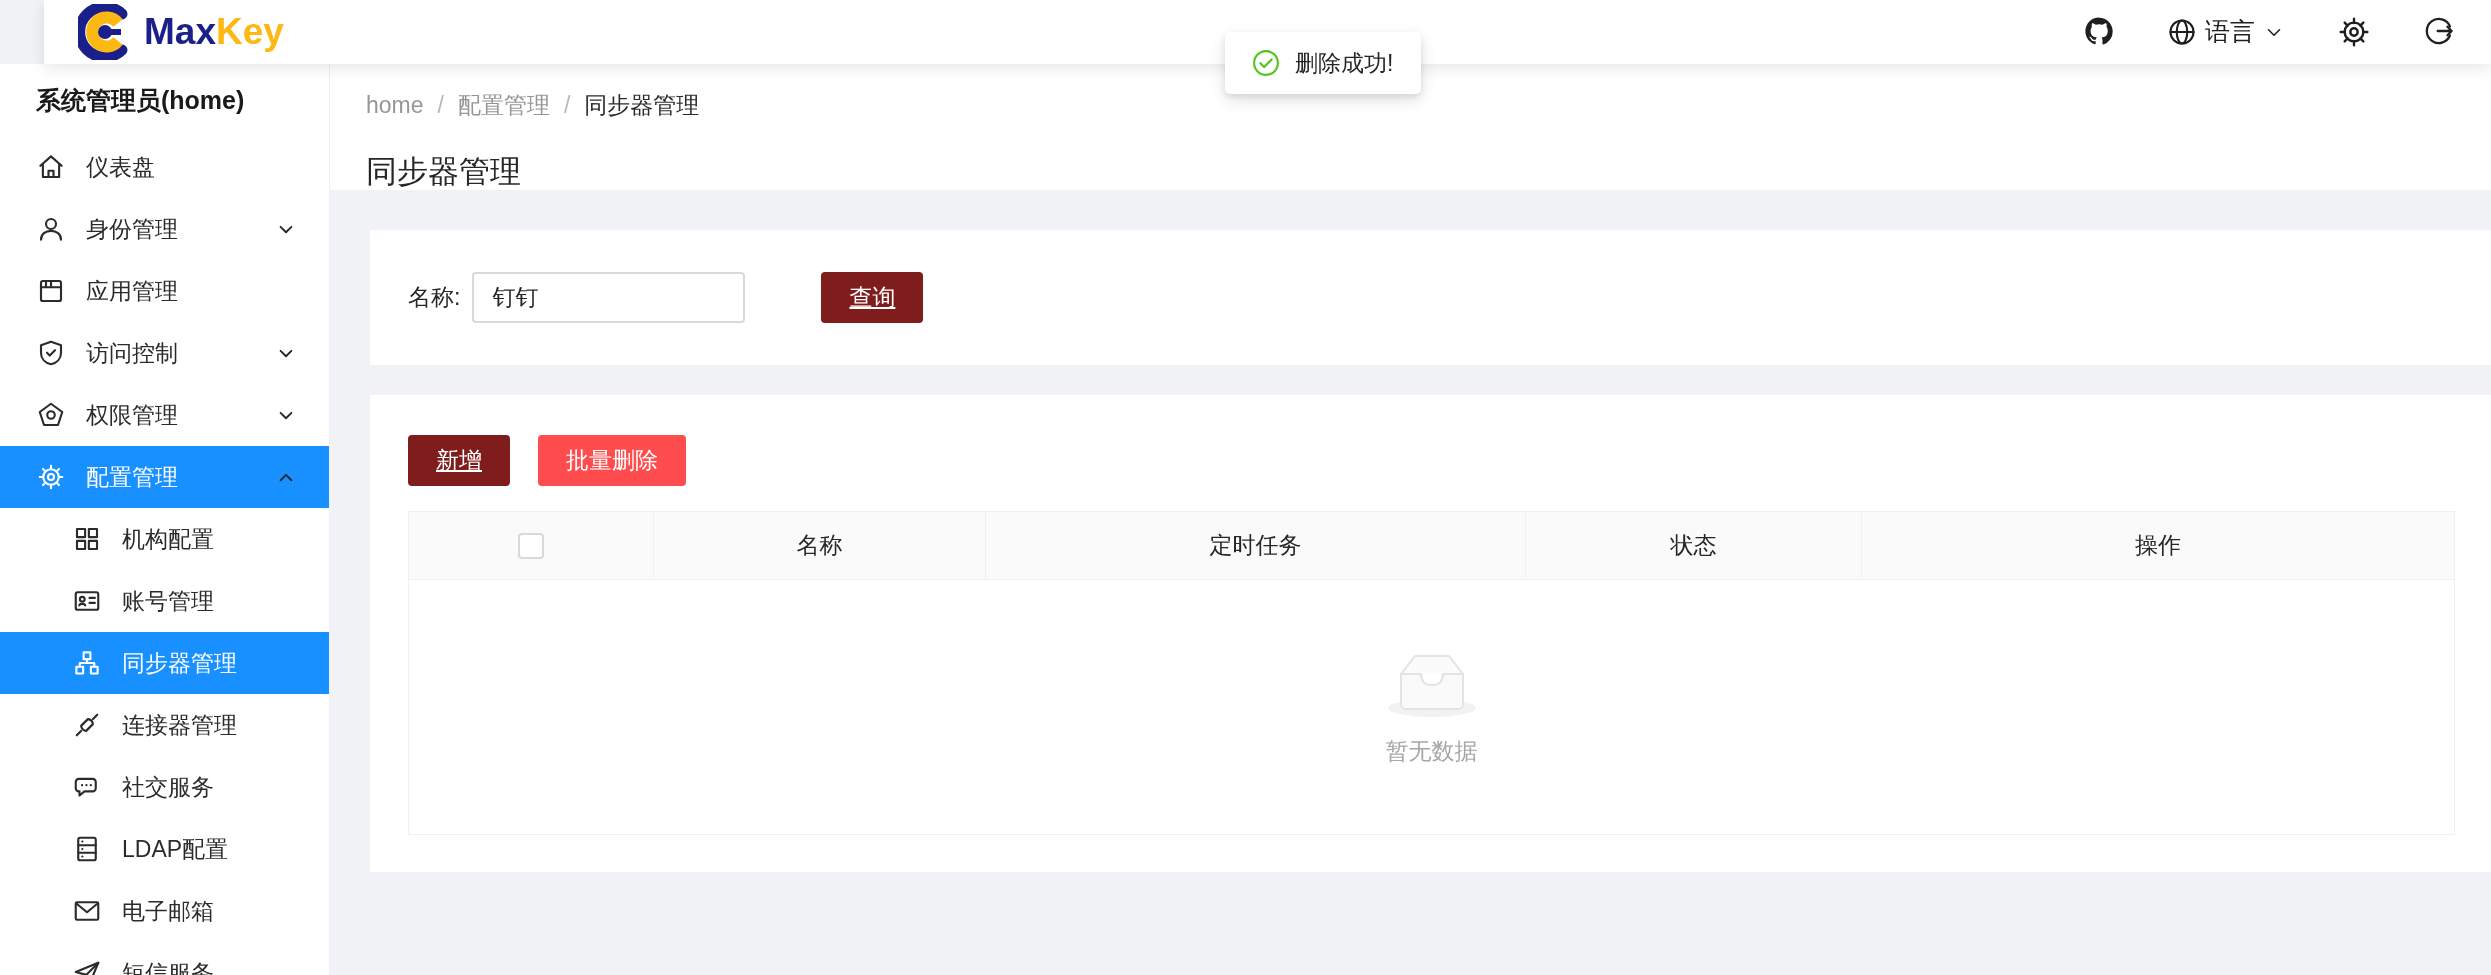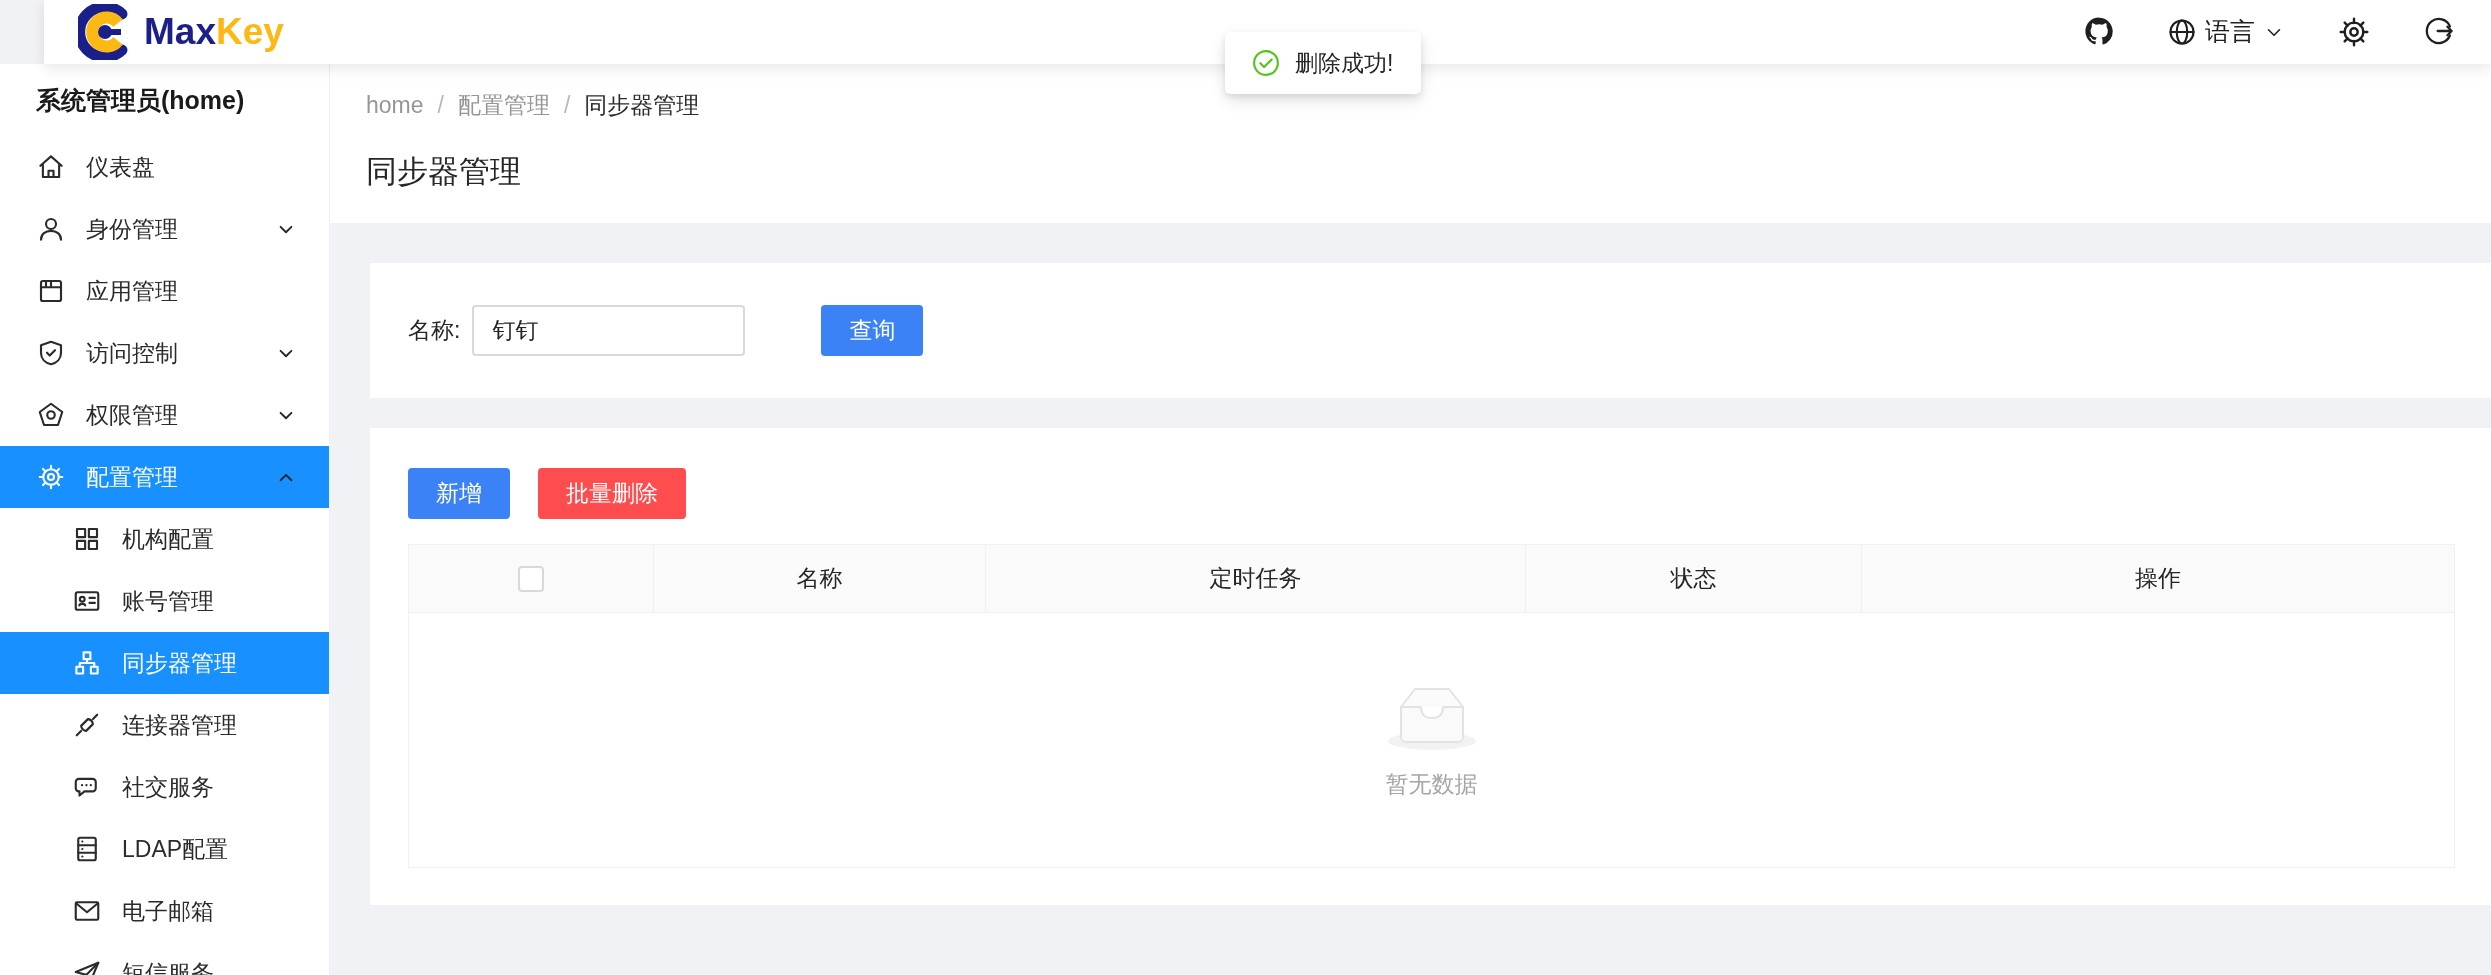--- a/index.html
+++ b/index.html
@@ -35,37 +35,37 @@
                font-size:23px; color:#2b2b2b; cursor:pointer; white-space:nowrap; }
   .menu-item .mi-icon { width:30px; height:30px; flex:none; display:flex; align-items:center; }
   .menu-item .mi-icon svg { width:30px; height:30px; }
   .menu-item .mi-label { margin-left:20px; flex:1; }
   .menu-item .mi-chevron { width:26px; height:26px; color:#262626; }
   .menu-item.child { padding-left:72px; }
   .menu-item.active-parent, .menu-item.active { background:#1890ff; color:#fff; }
 
   
   .main { flex:1; background:#f0f2f5; overflow:hidden; display:flex; flex-direction:column; }
-  .page-header { background:#fff; height:159px; padding:26px 36px 0 36px; }
+  .page-header { background:#fff; height:126px; padding:26px 36px 0 36px; }
   .breadcrumb { font-size:23px; display:flex; gap:14px; align-items:center; }
   .crumb { color:#969696; cursor:pointer; }
   .crumb.current { color:#2b2b2b; cursor:default; }
   .crumb-sep { color:#b8b8b8; }
   .page-title { font-size:31px; font-weight:500; color:#262626; margin-top:30px; }
 
   .content { flex:1; padding:40px 0 0 40px; overflow:hidden; }
   .panel { background:#fff; }
   .search-panel { height:135px; display:flex; align-items:center; padding-left:38px; }
   .search-label { font-size:23px; color:#262626; }
   .search-input { width:273px; height:51px; margin-left:12px; border:2px solid #d9d9d9; border-radius:4px;
                   font-size:23px; color:#262626; padding:0 18px; outline:none; background:#fff;
                   font-family:"Liberation Sans","DejaVu Sans",sans-serif; }
   .btn { border:none; border-radius:4px; color:#fff; font-size:23px; height:51px; padding:0 28px;
          cursor:pointer; font-family:"Liberation Sans","DejaVu Sans",sans-serif; white-space:nowrap; }
-  .btn-primary { background:#3b82f6; }
+  .btn-primary { background:#7f1d1d;text-decoration:underline; }
   .btn-danger  { background:#ff4d4f; }
   .search-panel .btn { margin-left:76px; }
 
   .table-panel { margin-top:30px; height:477px; padding:40px 0 0 38px; }
   .toolbar { display:flex; gap:28px; }
   .data-table { margin-top:25px; width:calc(100% - 36px); border-collapse:collapse; table-layout:fixed;
                 border:1px solid #f0f0f0; }
   .data-table thead th { background:#fafafa; height:68px; font-size:23px; font-weight:500; color:#262626;
                          text-align:center; border-bottom:1px solid #f0f0f0; border-right:1px solid #f0f0f0; }
   .data-table thead th:last-child { border-right:none; }

